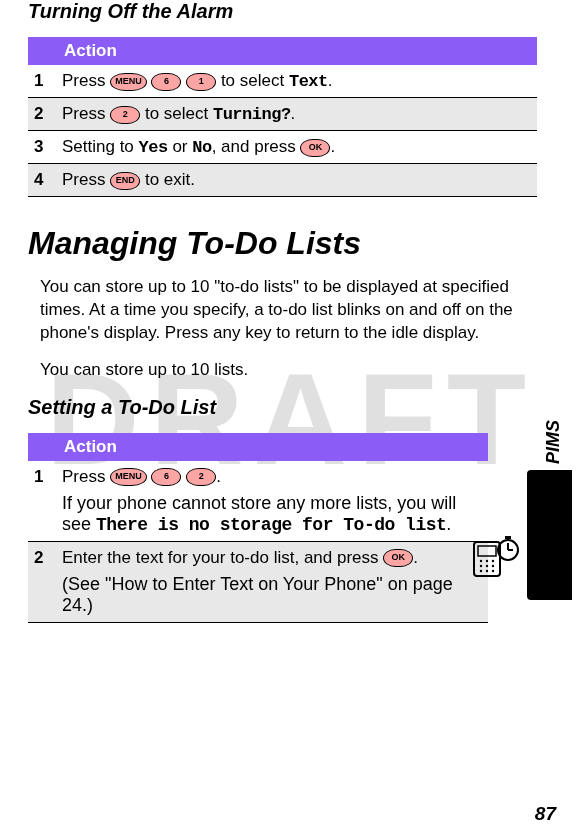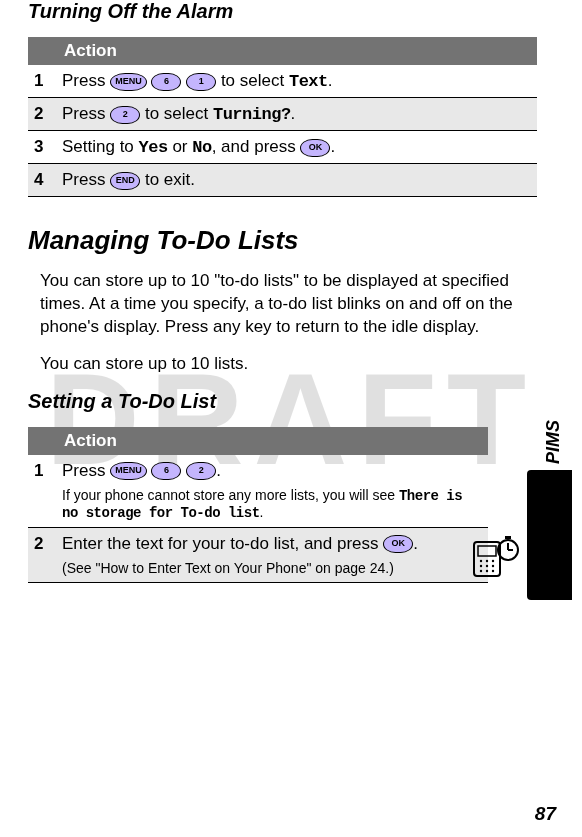--- a/index.html
+++ b/index.html
@@ -34,30 +34,30 @@
     font-family: Arial, sans-serif;
     font-weight: 700;
     font-style: italic;
     font-size: 20px;
     margin-bottom: 14px;
   }
   .h2 {
     font-family: Arial, sans-serif;
     font-weight: 900;
     font-style: italic;
-    font-size: 26px;
+    font-size: 32px;
     margin: 28px 0 14px 0;
   }
   table.steps {
     width: 100%;
     border-collapse: collapse;
     font-size: 17px;
   }
   table.steps thead th {
-    background: #737373;
+    background: #8b5cf6;
     color: #fff;
     text-align: left;
     font-weight: 700;
     padding: 4px 8px;
   }
   table.steps thead th.num-col { width: 28px; }
   table.steps tbody td {
     border-bottom: 1px solid #000;
     padding: 6px 6px;
     vertical-align: top;
@@ -77,21 +77,21 @@
     display: inline-block;
     border: 1.5px solid #000;
     border-radius: 50%/60%;
     min-width: 30px;
     height: 18px;
     line-height: 14px;
     font-size: 9px;
     text-align: center;
     vertical-align: middle;
     padding: 0 4px;
-    background: #c4b5fd;
+    background: #fca5a5;
     font-weight: 700;
   }
   .sidebar {
     position: absolute;
     right: 10px;
     top: 420px;
     width: 48px;
     height: 180px;
     z-index: 2;
   }
@@ -124,21 +124,21 @@
   }
   .page-num {
     position: absolute;
     bottom: 12px;
     right: 26px;
     font-weight: 900;
     font-style: italic;
     font-size: 19px;
     text-align: right;
   }
-  .sub { font-size: 14px; margin-top: 6px; }
+  .sub { font-size: 18px; margin-top: 6px; }
 </style>
 </head>
 <body>
 
 <div class="watermark">
   <span>DRAFT</span>
 </div>
 
 <div class="page">
 

